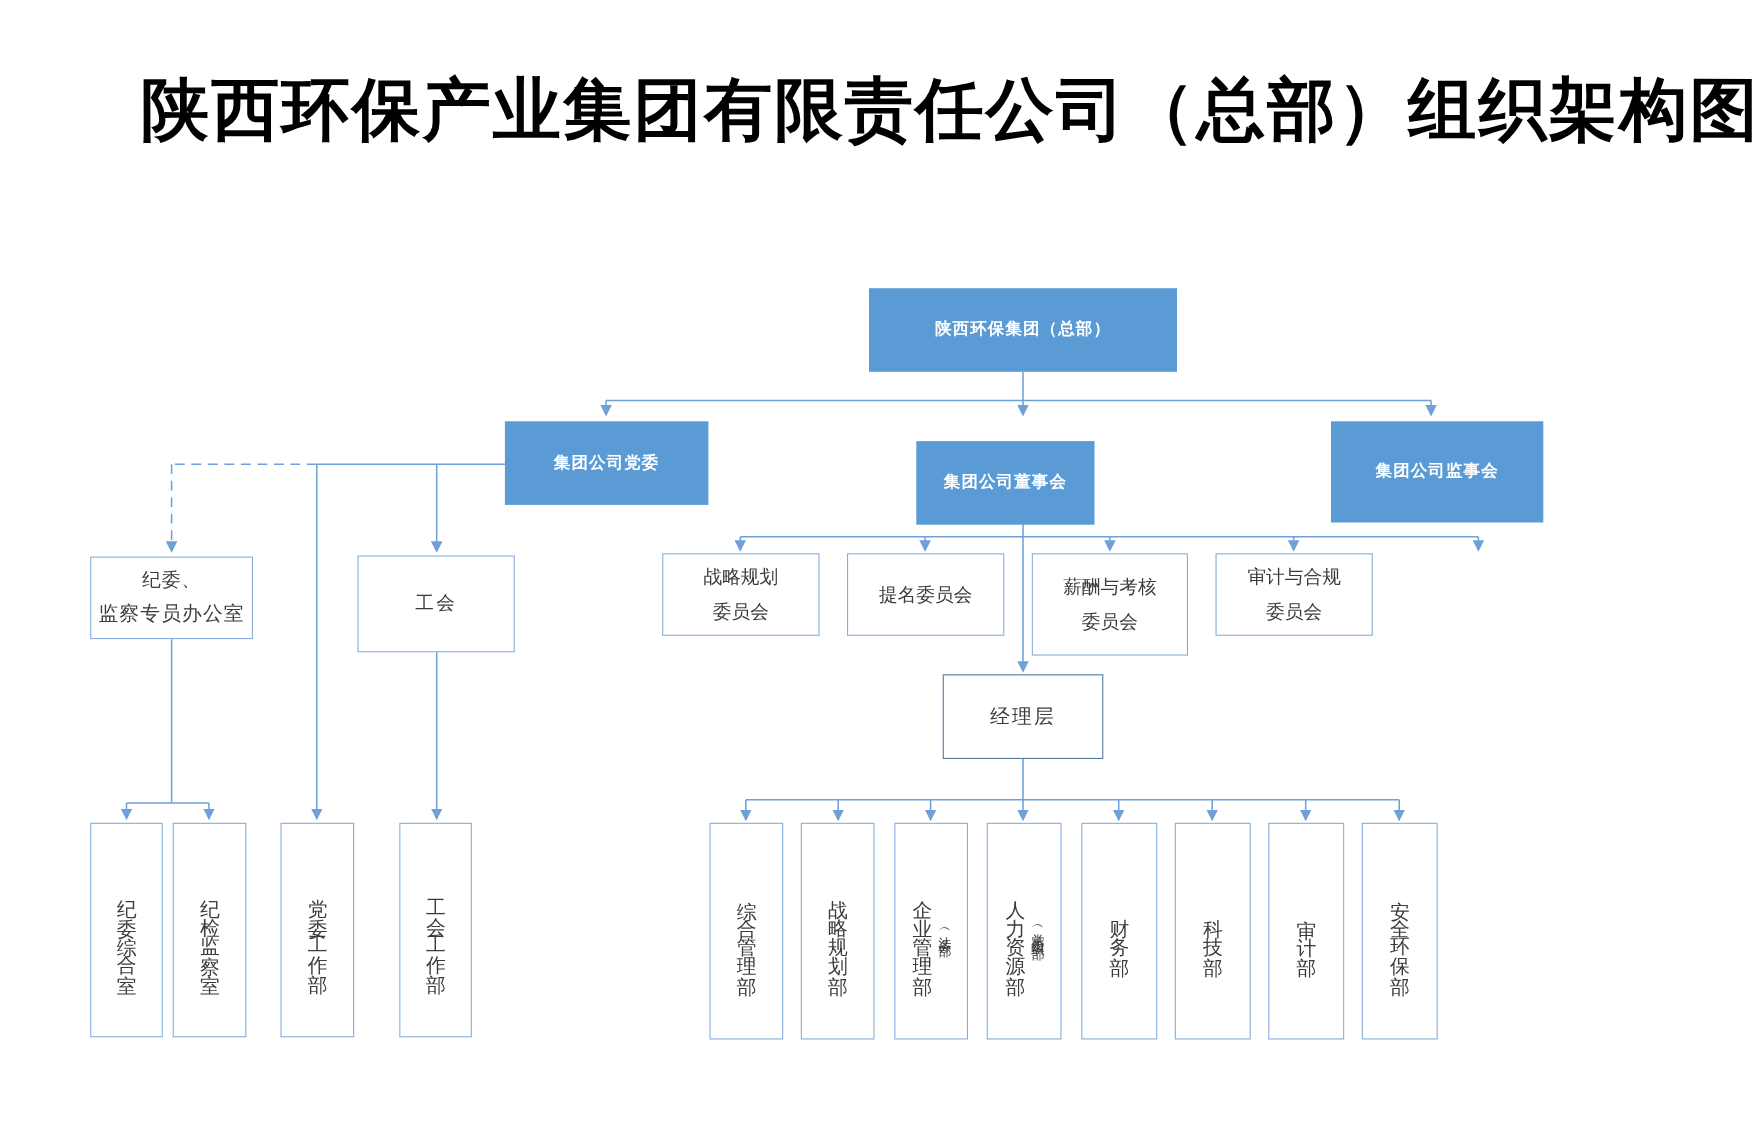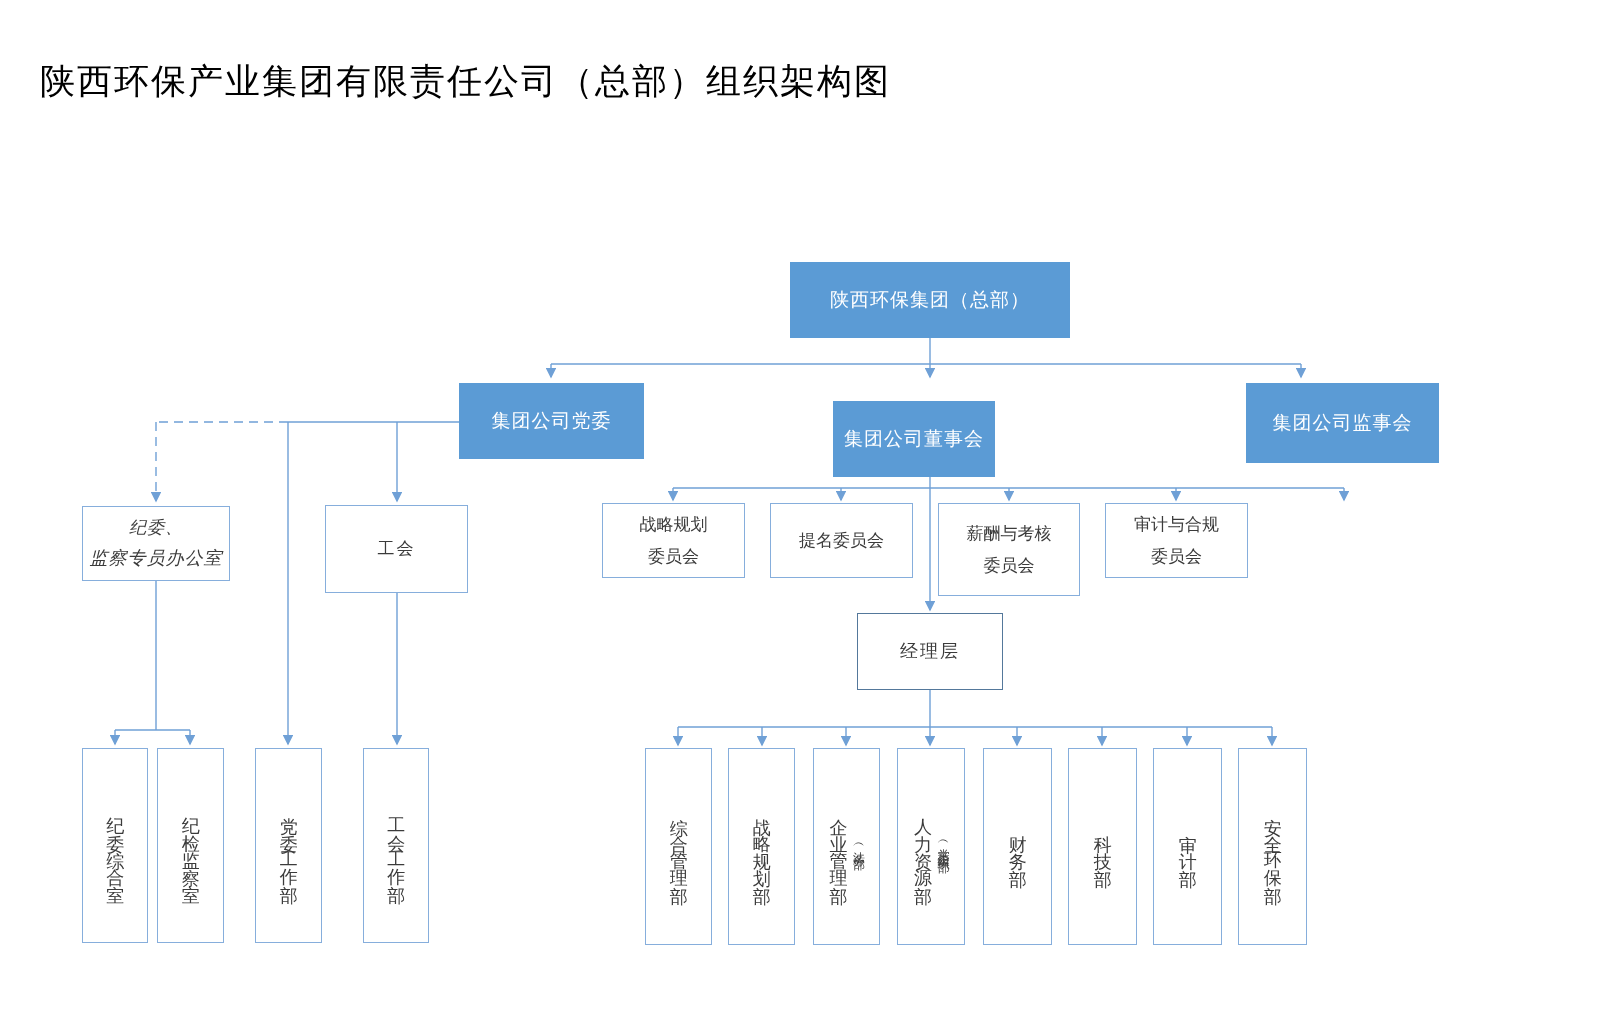--- a/index.html
+++ b/index.html
@@ -16,24 +16,24 @@
   .canvas{
     position:relative;
     width:1599px;height:1034px;
     background:var(--bg);
     font-family:"Liberation Sans","DejaVu Sans",sans-serif;
     color:var(--text-dark);
     overflow:hidden;
   }
   .title{
     position:absolute;left:40px;top:58px;width:1560px;
-    text-align:left;
+    text-align:right;
     font-family:"DejaVu Serif","Liberation Serif",serif;
-    font-weight:400;
-    font-size:35px;
+    font-weight:700;
+    font-size:62px;
     letter-spacing:2px;
     color:#000;
   }
   svg.wires{position:absolute;left:0;top:0;width:1599px;height:1034px;}
   svg.wires path{stroke:var(--connector);stroke-width:1.4;fill:none;}
   svg.wires path.dash{stroke-dasharray:9 6;}
   svg.wires marker path{fill:var(--connector);stroke:none;}
   .node{
     position:absolute;
     display:flex;align-items:center;justify-content:center;
@@ -41,31 +41,31 @@
     background:#fff;
     border:1.3px solid var(--box-border);
     font-size:17px;
     line-height:1.85;
     white-space:pre-line;
   }
   .node.blue{
     background:var(--node-fill);
     border:none;
     color:var(--node-text);
-    font-weight:400;
-    font-size:19px;
+    font-weight:700;
+    font-size:15px;
     letter-spacing:1px;
   }
   .node.manager{
     border:1.6px solid var(--manager-border);
     font-size:18px;
     letter-spacing:2px;
     font-family:Liberation Serif, serif;
   }
-  .node.two-line{flex-direction:column;justify-content:center;font-style:italic;}
+  .node.two-line{flex-direction:column;justify-content:center;}
   .node.two-line .l1{font-size:17px;line-height:1.2;margin-bottom:10px;letter-spacing:1px;}
   .node.two-line .l2{font-size:18px;line-height:1.2;letter-spacing:1px;}
   .node.vert{flex-direction:row;gap:2px;}
   .vmain{
     writing-mode:vertical-rl;
     font-size:18px;
     letter-spacing:17px;
     line-height:1.25;
   }
   .vnote{
@@ -130,21 +130,21 @@
   <div class="node blue" style="left:790px;top:262px;width:280px;height:76px">
     <span>陕西环保集团（总部）</span>
   </div>
 
   <div class="node blue" style="left:459px;top:383px;width:185px;height:76px">
     <span>集团公司党委</span>
   </div>
   <div class="node blue" style="left:833px;top:401px;width:162px;height:76px">
     <span>集团公司董事会</span>
   </div>
-  <div class="node blue" style="left:1246px;top:383px;width:193px;height:80px">
+  <div class="node blue" style="left:1210px;top:383px;width:193px;height:92px">
     <span>集团公司监事会</span>
   </div>
 
   <div class="node" style="left:602px;top:503px;width:143px;height:75px">
     <span>战略规划
 委员会</span>
   </div>
   <div class="node" style="left:770px;top:503px;width:143px;height:75px">
     <span>提名委员会</span>
   </div>

